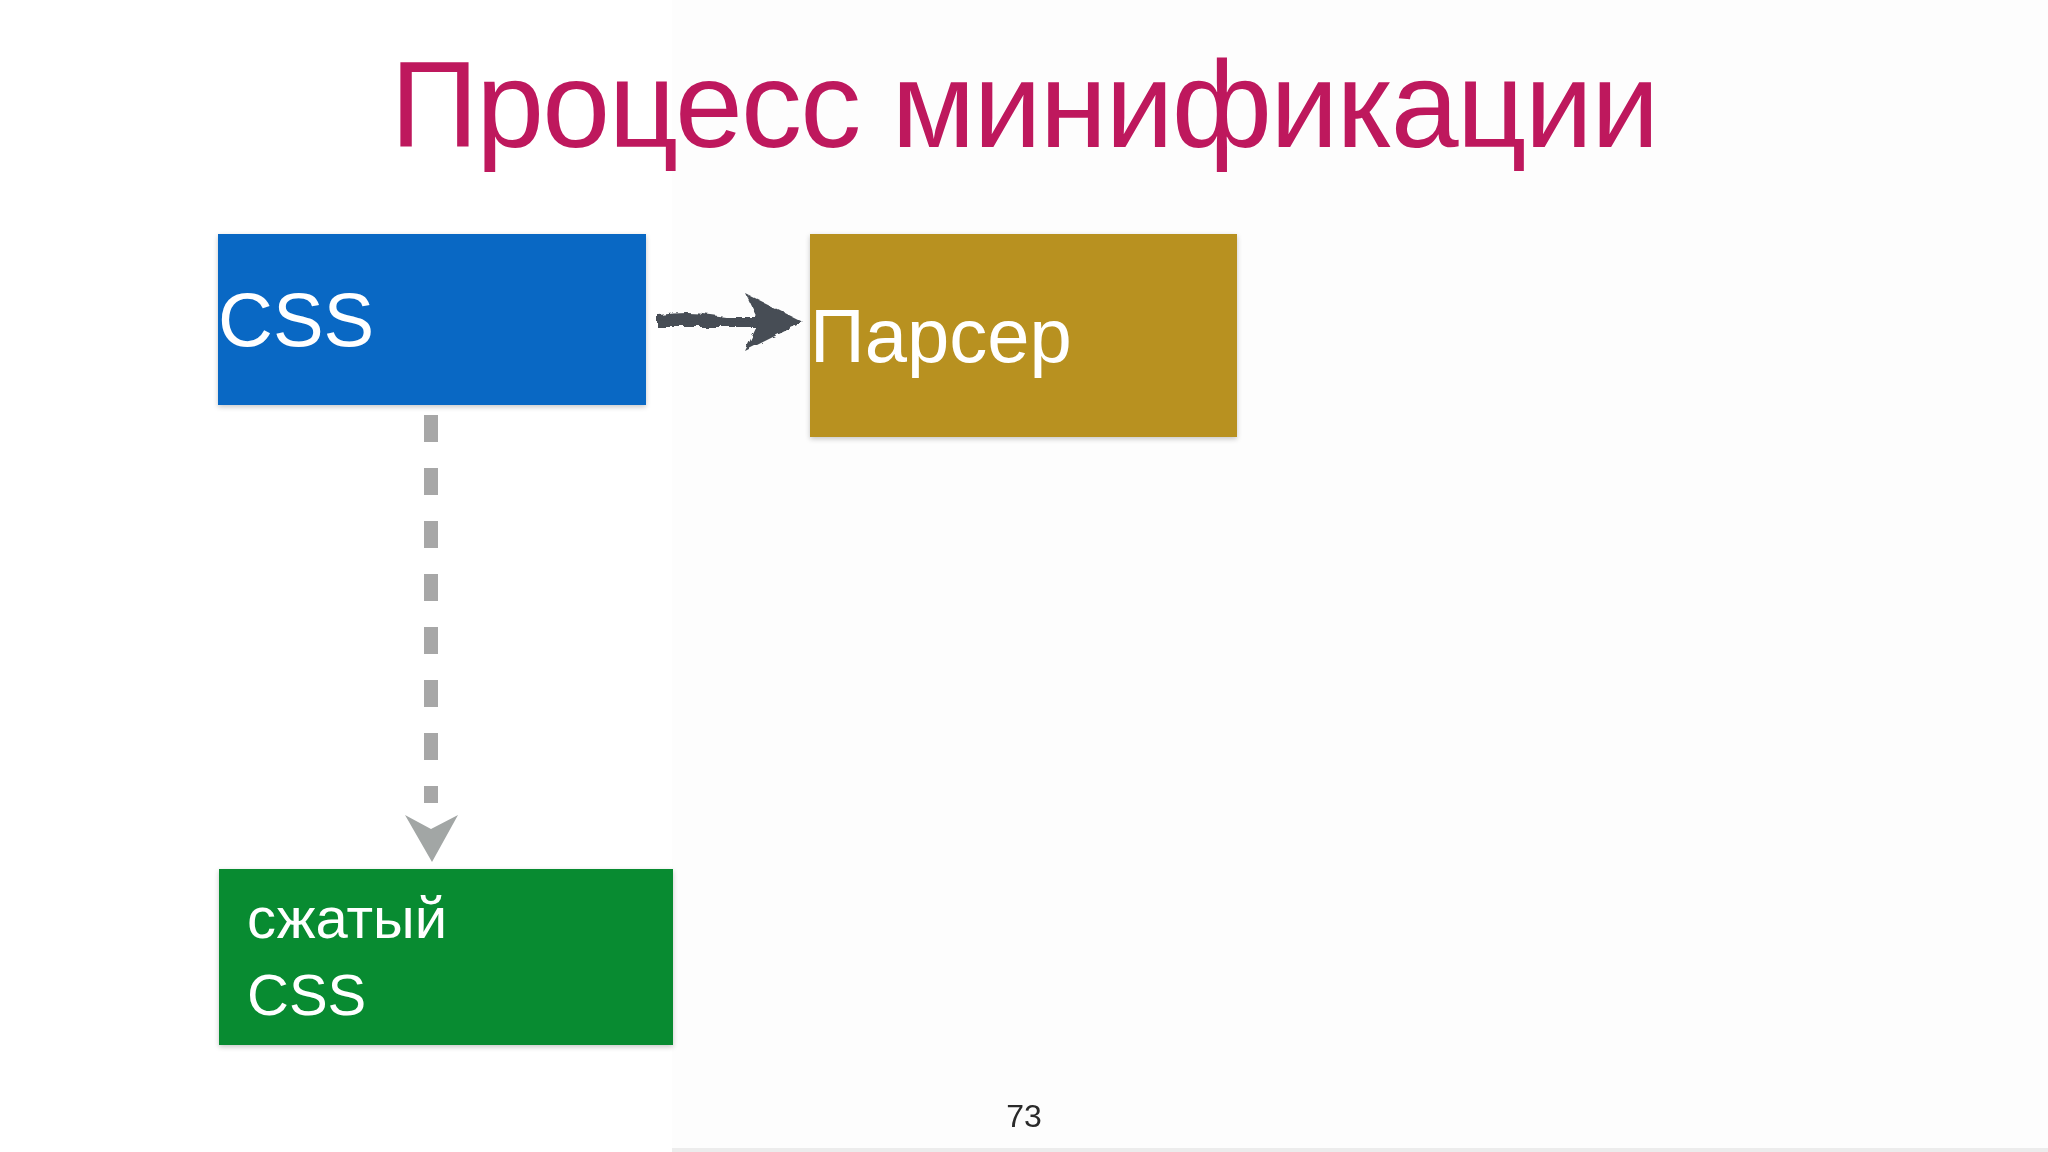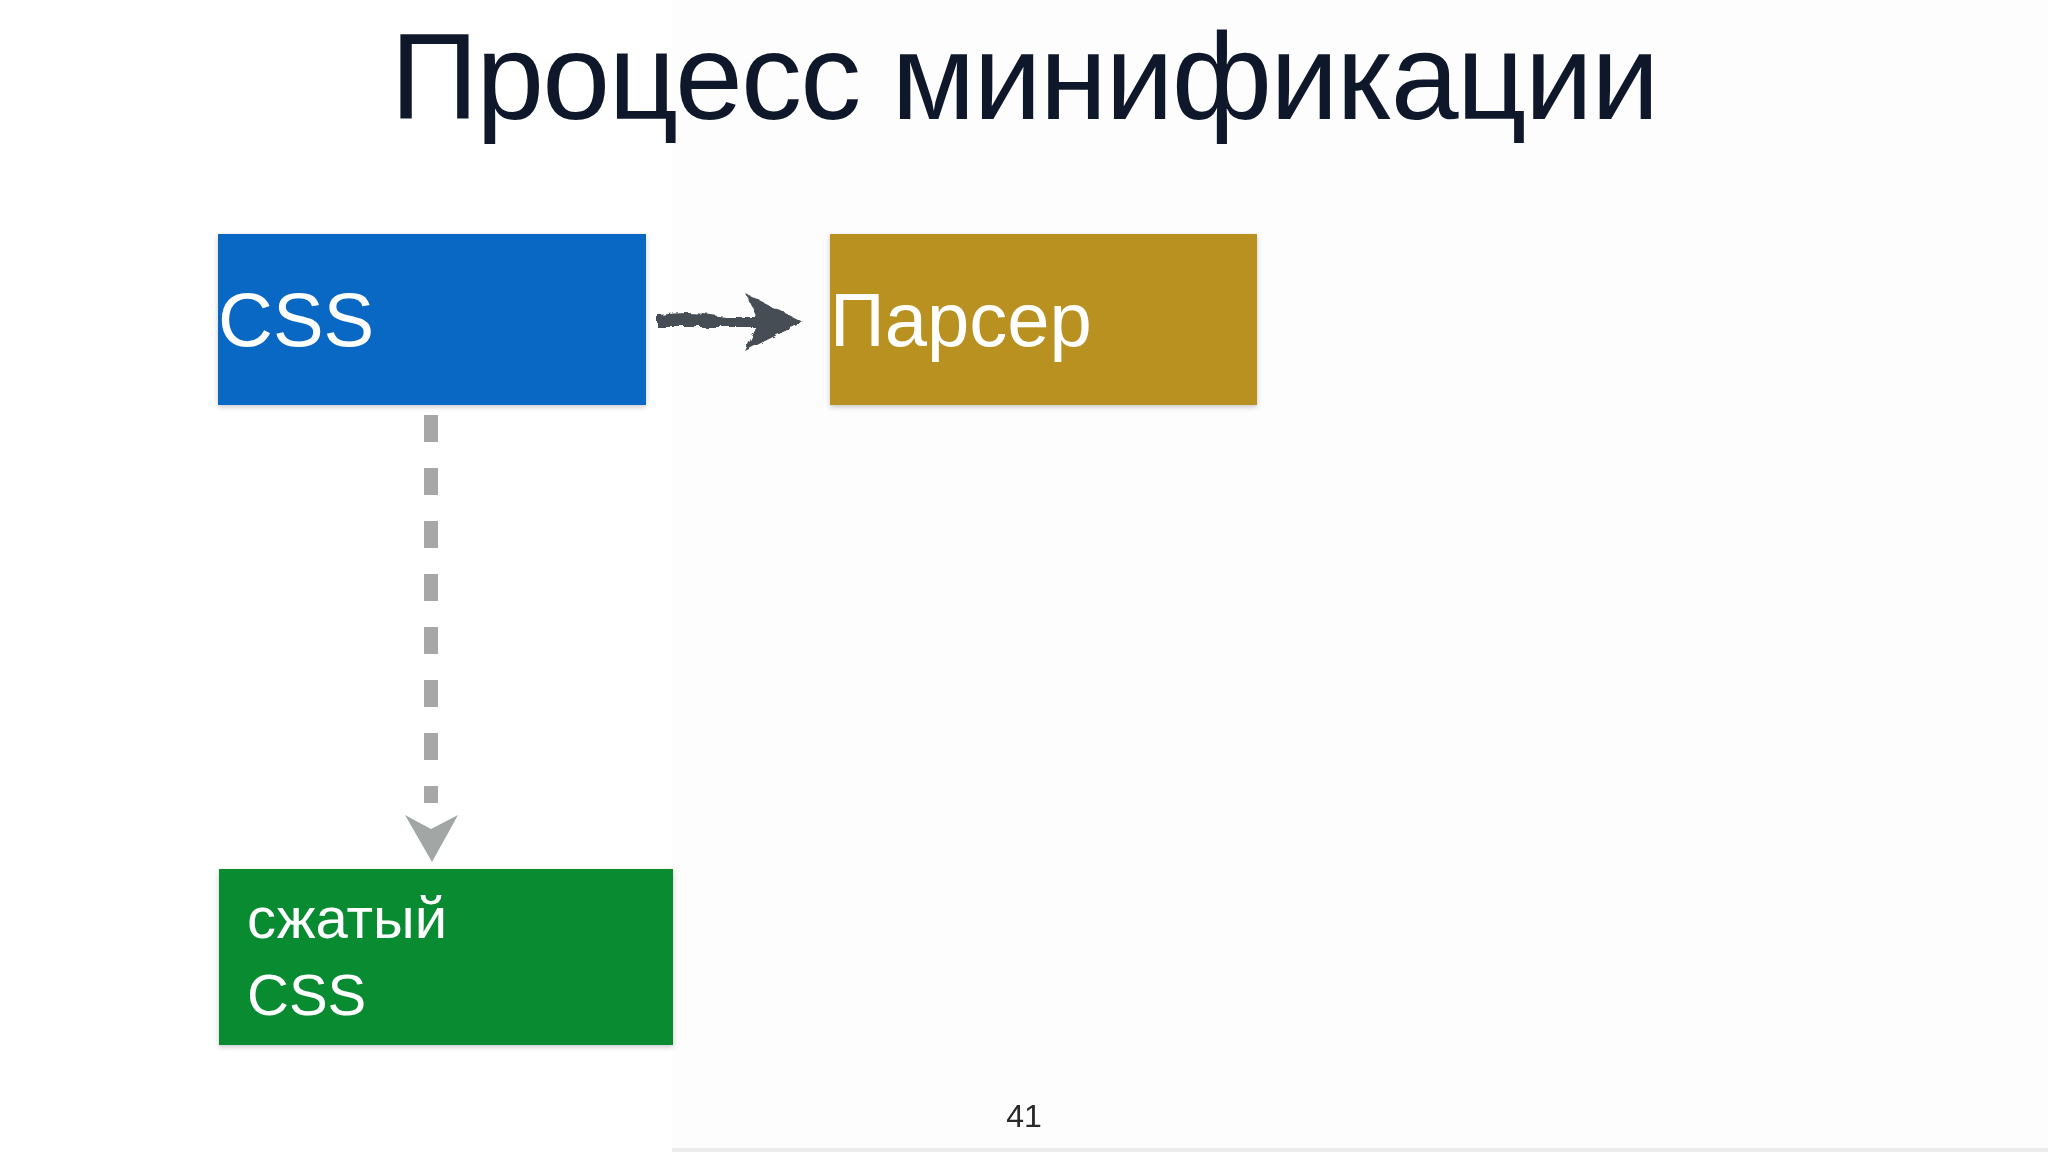--- a/index.html
+++ b/index.html
@@ -34,21 +34,21 @@
     position: absolute;
     display: flex;
     flex-direction: column;
     align-items: flex-start;
     justify-content: center;
     box-shadow: 0 2px 5px rgba(0,0,0,0.22);
     z-index: 2;
     text-align: center;
   }
   .node-css     { left: 218px; top: 234px; width: 428px; height: 171px; }
-  .node-parser  { left: 830px; top: 234px; width: 427px; height: 171px; }
+  .node-parser  { left: 810px; top: 234px; width: 427px; height: 203px; }
   .node-compressed { left: 219px; top: 869px; width: 426px; height: 176px; padding-left: 28px; }
   .node-label-lg { font-size: 76px; line-height: 1.05; font-weight: 400; }
   .node-label-sm { font-size: 58px; line-height: 1.32; font-weight: 400; }
   .edge-svg { position: absolute; z-index: 1; }
   .arrow-h { left: 645px; top: 277px; }
   .arrow-v { left: 395px; top: 410px; }
   .page-number {
     position: absolute;
     left: 0; right: 0;
     top: 1098px;
@@ -58,21 +58,21 @@
     z-index: 2;
   }
 </style>
 </head>
 <body>
 
 <div class="slide">
 
   <div class="tint-panel" style="background-color: rgb(253, 253, 253);"></div>
 
-  <h1 class="title" style="color: #0f172a;">Процесс минификации</h1>
+  <h1 class="title" style="color: #be185d; margin-top: 28px;">Процесс минификации</h1>
 
   <div class="node node-css" style="background-color: rgb(9, 104, 196);">
     <span class="node-label-lg" style="color: rgb(255, 255, 255);">CSS</span>
   </div>
 
   <div class="node node-parser" style="background-color: rgb(184, 145, 32);">
     <span class="node-label-lg" style="color: rgb(255, 255, 255);">Парсер</span>
   </div>
 
   <div class="node node-compressed" style="background-color: rgb(8, 139, 49);">
@@ -92,15 +92,15 @@
       <path d="M100,16 L158,45 L100,74 L114,45 Z"></path>
       <path d="M14,38 q30,-4 52,0 t44,2 l-2,4 q-40,2 -94,-1 z"></path>
     </g>
   </svg>
 
   <svg class="edge-svg arrow-v" width="80" height="460" viewBox="0 0 80 460">
     <line x1="36" y1="5" x2="36" y2="393" stroke-width="14" stroke-dasharray="27 26" style="stroke: rgb(167, 167, 167);"></line>
     <polygon points="10,405 36,419 63,405 37,452" style="fill: rgb(162, 166, 165);"></polygon>
   </svg>
 
-  <div class="page-number">41</div>
+  <div class="page-number">73</div>
 
 </div>
 
 </body></html>

